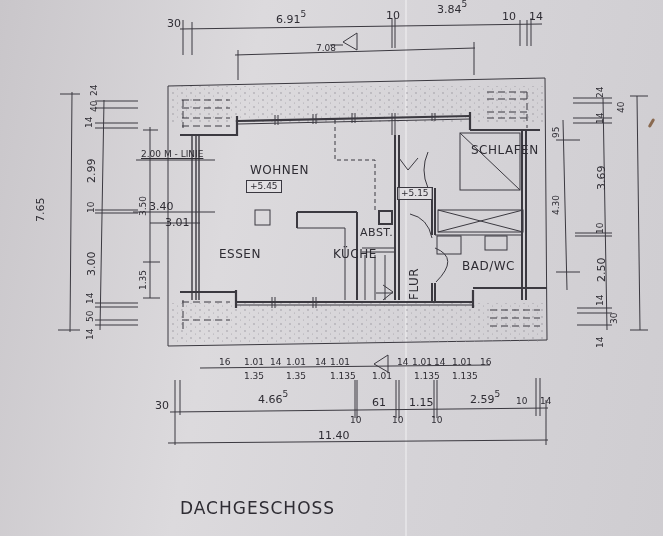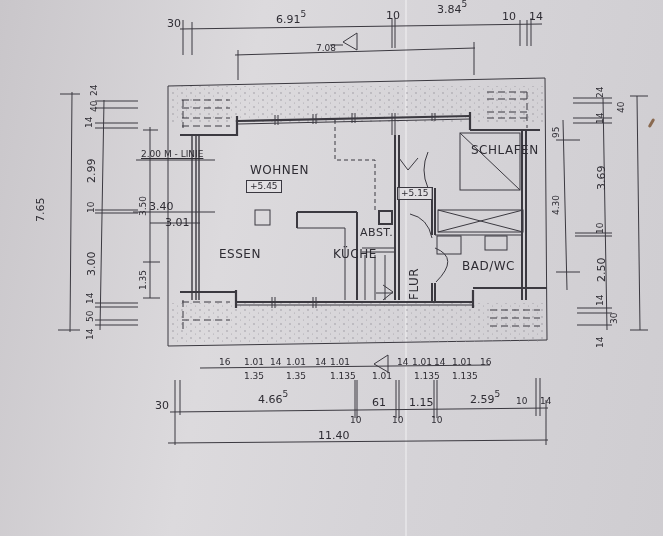--- a/index.html
+++ b/index.html
@@ -289,15 +289,16 @@
   <span class="lbl dim" style="left:372px;top:397px;">61</span>
   <span class="lbl dim" style="left:409px;top:397px;">1.15</span>
   <span class="lbl dim" style="left:470px;top:394px;"><span>2.59</span><span class="sup">5</span></span>
   <span class="lbl dim-s" style="left:350px;top:416px;">10</span>
   <span class="lbl dim-s" style="left:392px;top:416px;">10</span>
   <span class="lbl dim-s" style="left:431px;top:416px;">10</span>
   <span class="lbl dim-s" style="left:516px;top:397px;">10</span>
   <span class="lbl dim-s" style="left:540px;top:397px;">14</span>
   <span class="lbl dim" style="left:318px;top:430px;">11.40</span>
 
+  <span class="lbl title" style="left:180px;top:500px;">DACHGESCHOSS</span>
 
   <div class="spot" style="left:650px;top:118px;transform:rotate(30deg);"></div>
 </div>
 
 </body></html>

